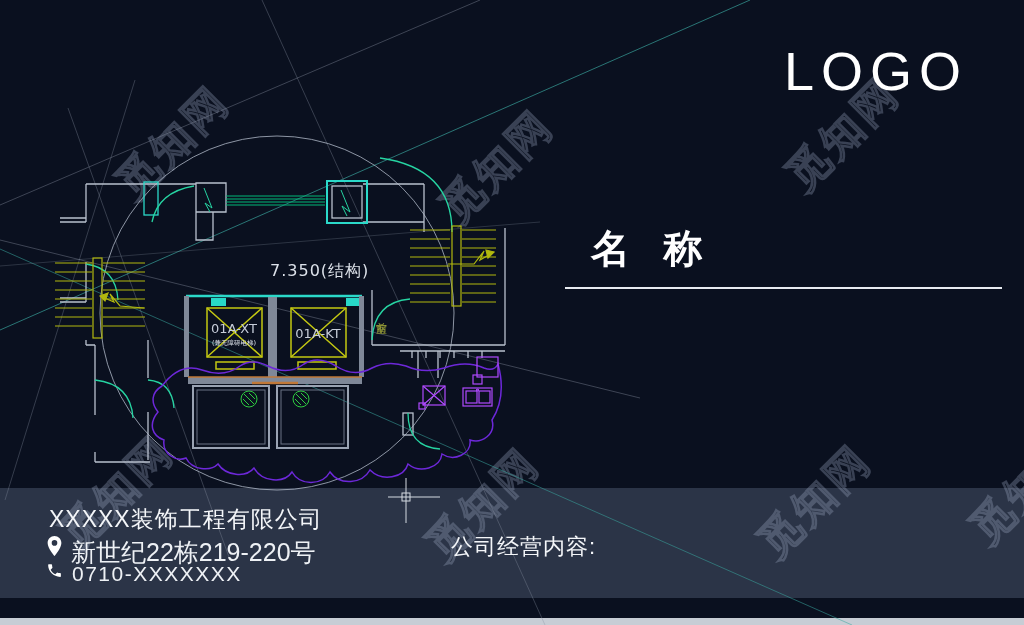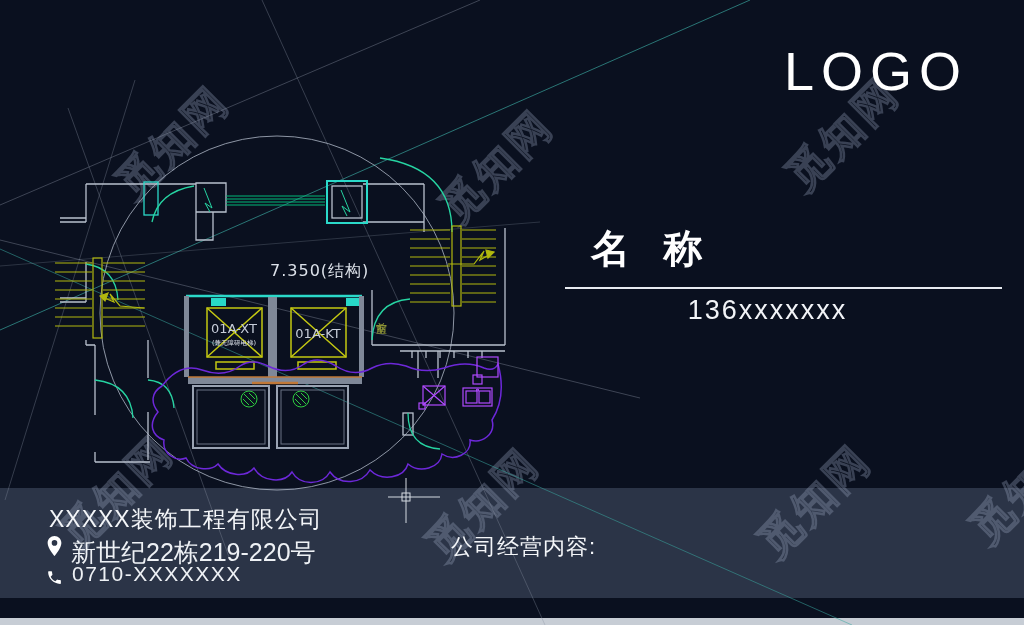--- a/index.html
+++ b/index.html
@@ -37,21 +37,21 @@
   }
   .divider{position:absolute;left:565px;top:287px;width:437px;height:2px;background:#e7eaf0;z-index:4;}
   .phone-big{
     position:absolute;left:565px;top:295px;width:437px;z-index:4;text-align:center;
     color:#f2f4f8;font-size:27px;letter-spacing:2px;transform:translateX(-16px);
   }
   
   .company{position:absolute;left:49px;top:504px;z-index:4;color:#f4f6f9;font-size:23px;letter-spacing:1px;}
   .biz{position:absolute;left:451px;top:505px;z-index:4;color:#f4f6f9;font-size:22px;letter-spacing:1px;margin-top:27px;}
   .addr-row{position:absolute;left:47px;top:536px;z-index:4;display:flex;align-items:flex-start;gap:9px;color:#eef1f5;font-size:25px;}
-  .tel-row{position:absolute;left:46px;top:562px;z-index:4;display:flex;align-items:flex-end;gap:9px;color:#eef1f5;font-size:21px;letter-spacing:1.5px;}
+  .tel-row{position:absolute;left:46px;top:562px;z-index:4;display:flex;align-items:flex-start;gap:9px;color:#eef1f5;font-size:21px;letter-spacing:1.5px;}
   .icon{display:inline-flex;align-items:center;justify-content:center;}
 </style>
 </head>
 <body>
 
 <div class="card">
 
   <div class="bottom-panel"></div>
   <div class="bottom-dark"></div>
   <div class="bottom-strip"></div>
@@ -190,21 +190,20 @@
     <g stroke="#d5dae2" stroke-width="1" fill="none">
       <line x1="406" y1="478" x2="406" y2="523"></line>
       <line x1="388" y1="497" x2="440" y2="497"></line>
       <rect x="402" y="493" width="8" height="8"></rect>
     </g>
   </svg>
 
   <div class="logo">LOGO</div>
   <div class="name">名 称</div>
   <div class="divider"></div>
-  <div class="phone-big">136xxxxxxx</div>
 
   <div class="company">XXXXX装饰工程有限公司</div>
   <div class="biz">公司经营内容:</div>
 
   <div class="addr-row">
     <span class="icon">
       <svg width="15" height="20" viewBox="0 0 24 32">
         <path fill="#ffffff" d="M12 0C5.9 0 1 4.9 1 11c0 8.2 11 21 11 21s11-12.8 11-21C23 4.9 18.1 0 12 0zm0 15.5a4.5 4.5 0 1 1 0-9 4.5 4.5 0 0 1 0 9z"></path>
       </svg>
     </span>

